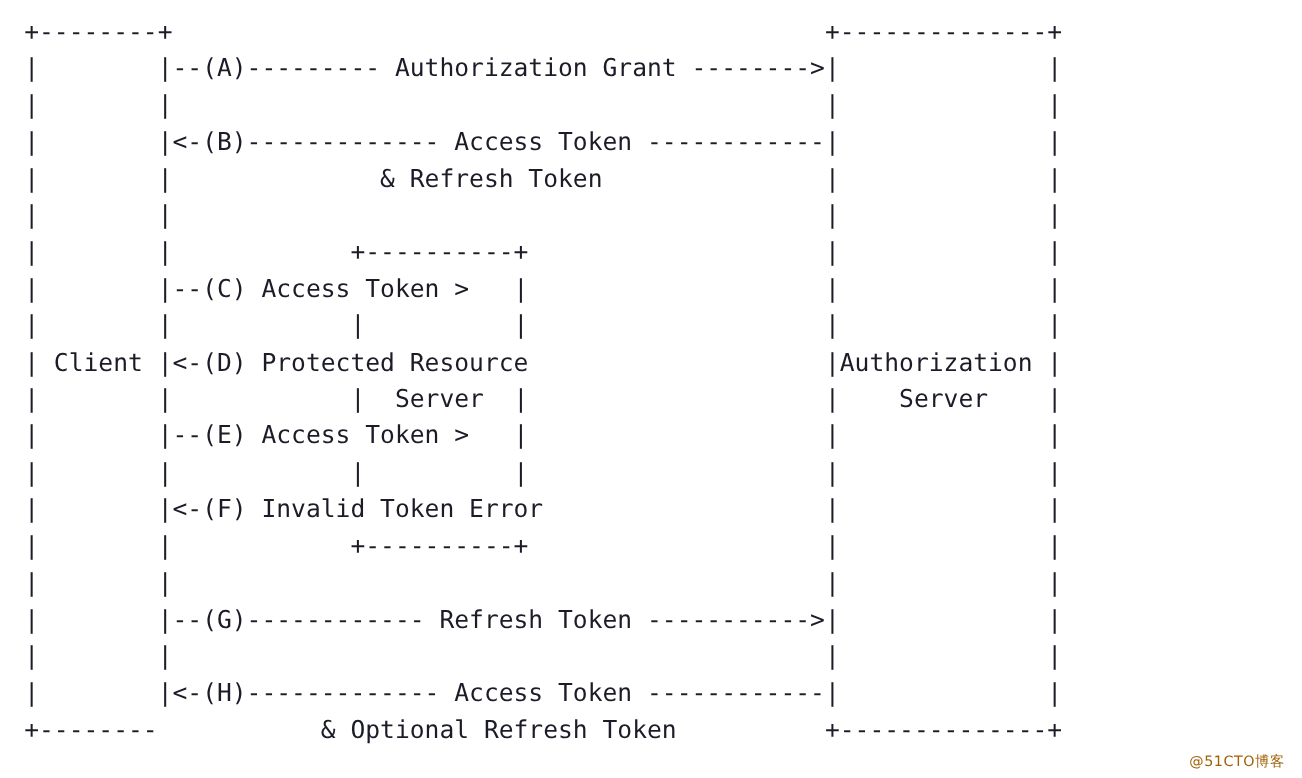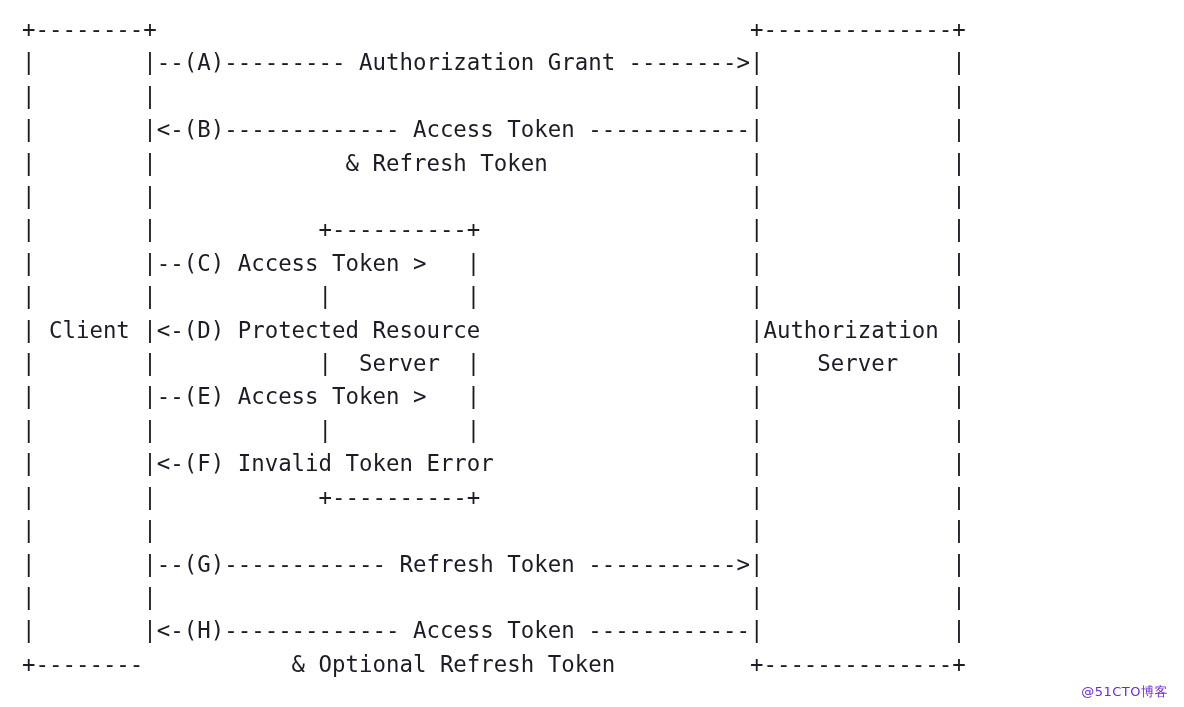--- a/index.html
+++ b/index.html
@@ -27,21 +27,21 @@
     color: #1c1c28;
     white-space: pre;
     -webkit-font-smoothing: antialiased;
   }
   #watermark {
     position: absolute;
     right: 16px;
     bottom: 6px;
     font-family: "DejaVu Sans", "Liberation Sans", sans-serif;
     font-size: 13px;
-    color: #6d28d9;
+    color: #a16207;
     letter-spacing: 0.5px;
     white-space: pre;
     user-select: none;
   }
 </style>
 </head>
 <body>
 
 <pre id="ascii-diagram">+--------+                                            +--------------+
 |        |--(A)--------- Authorization Grant --------&gt;|              |

